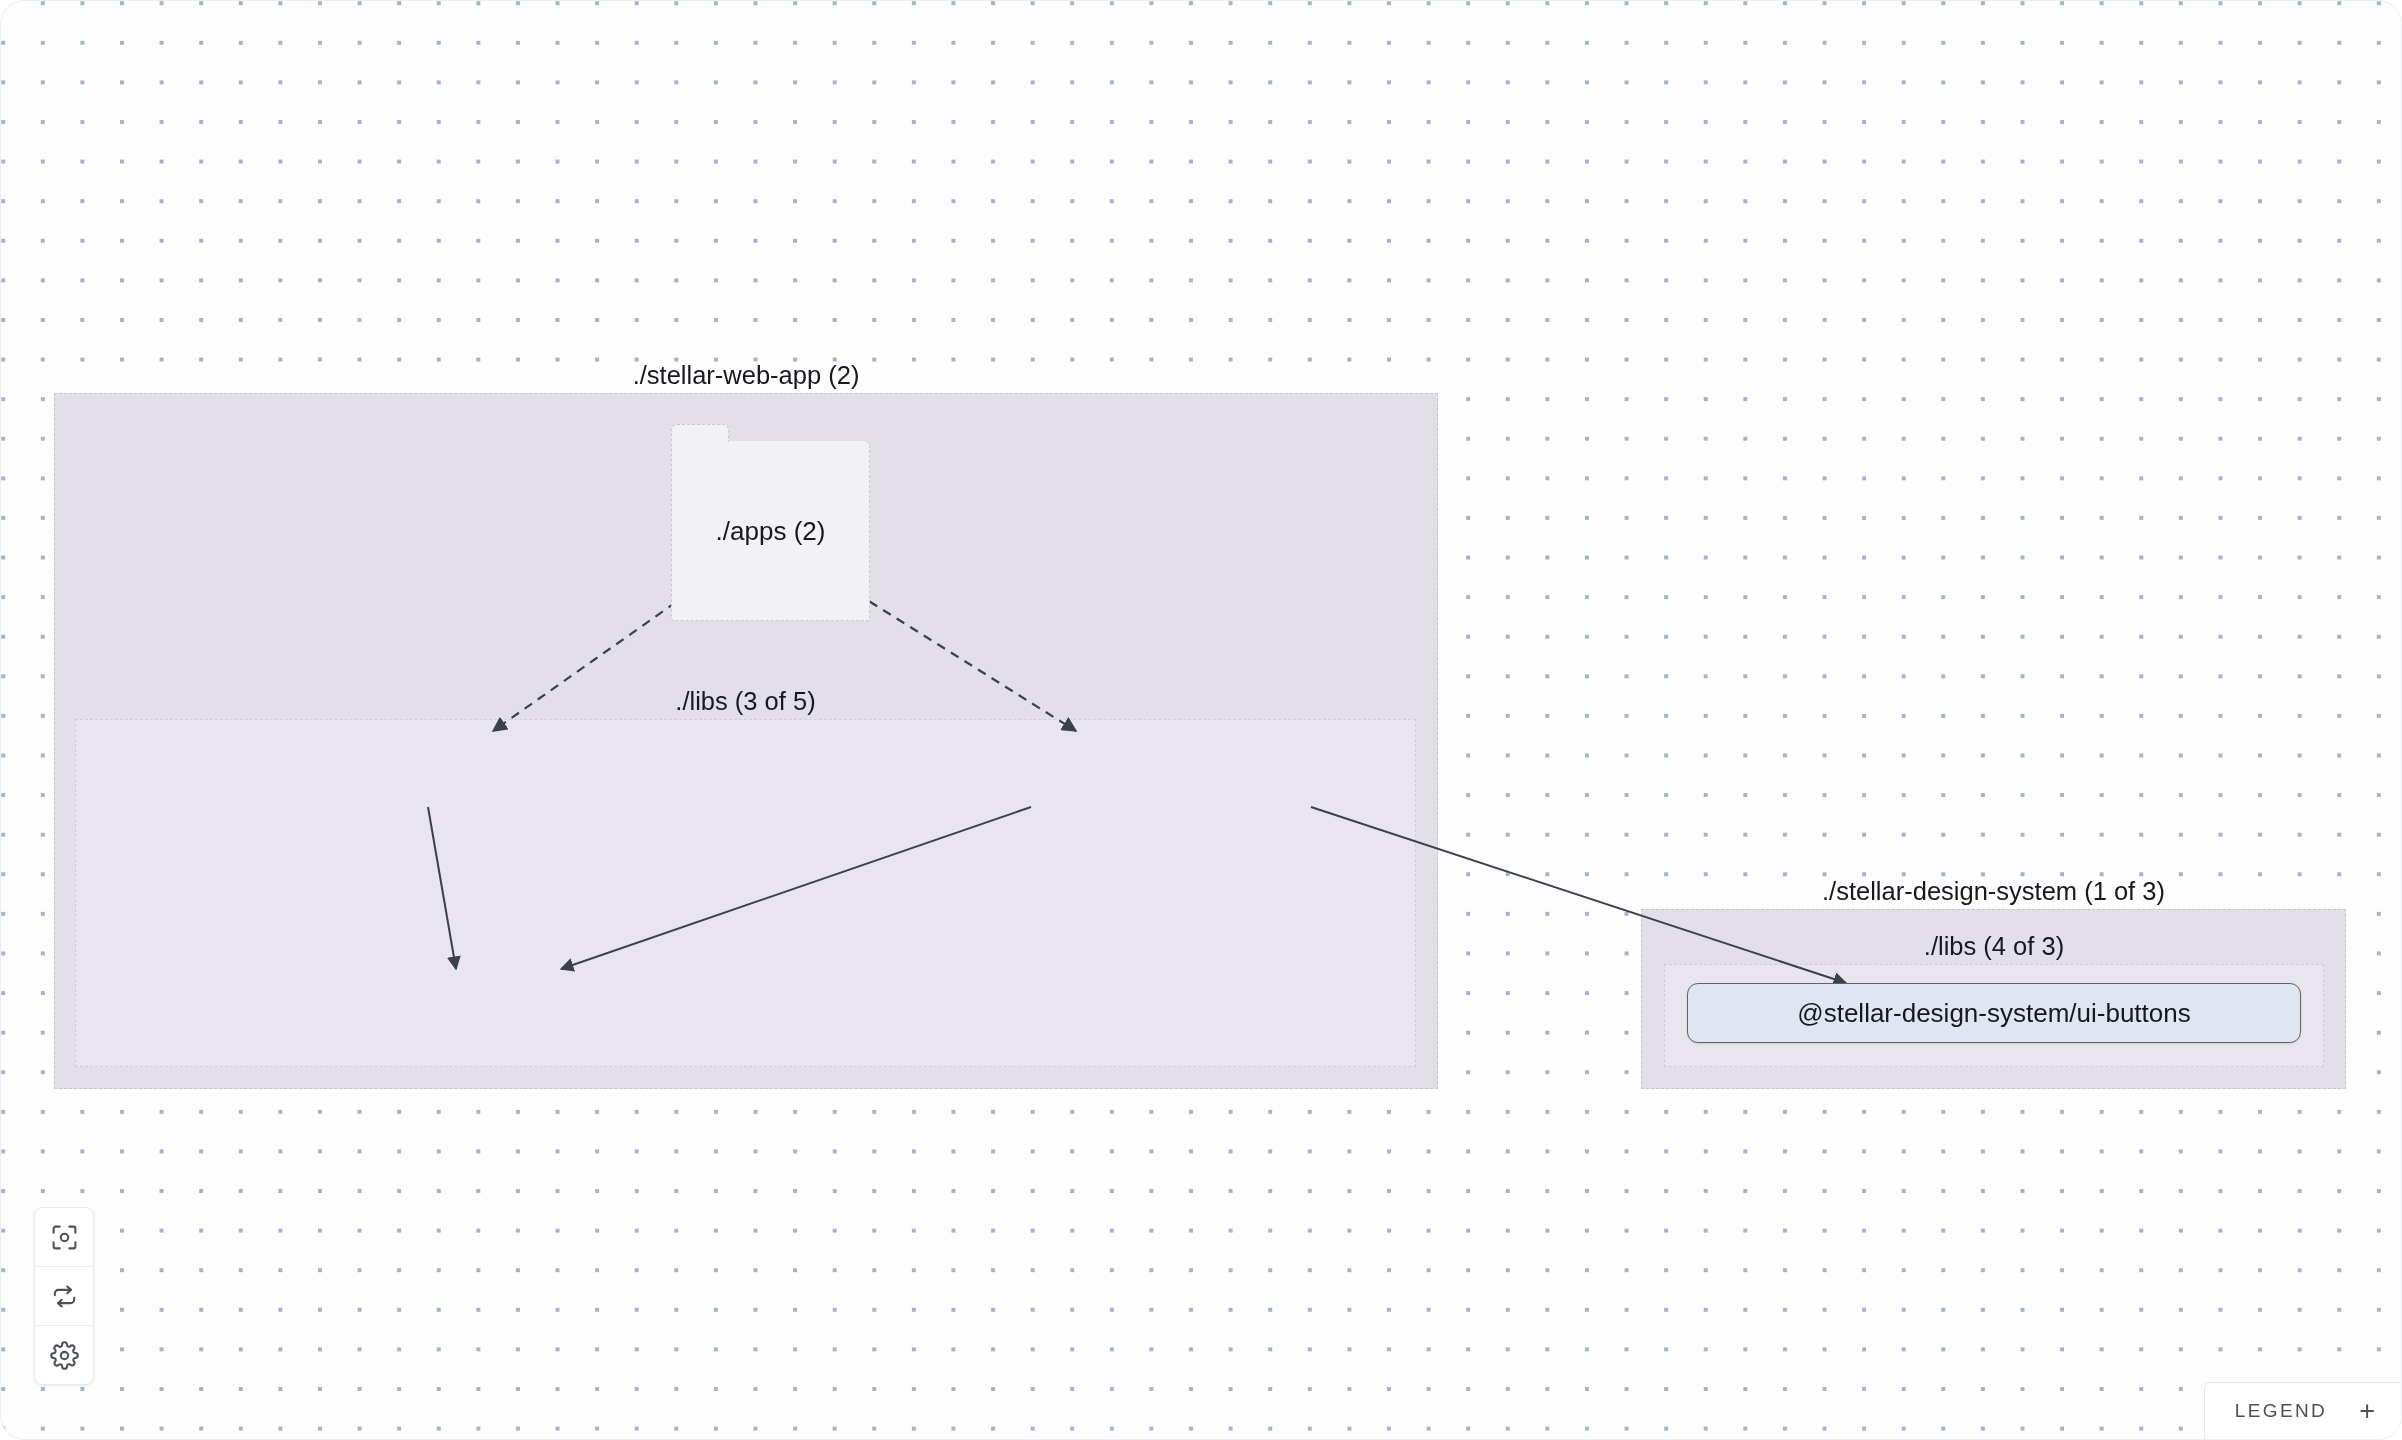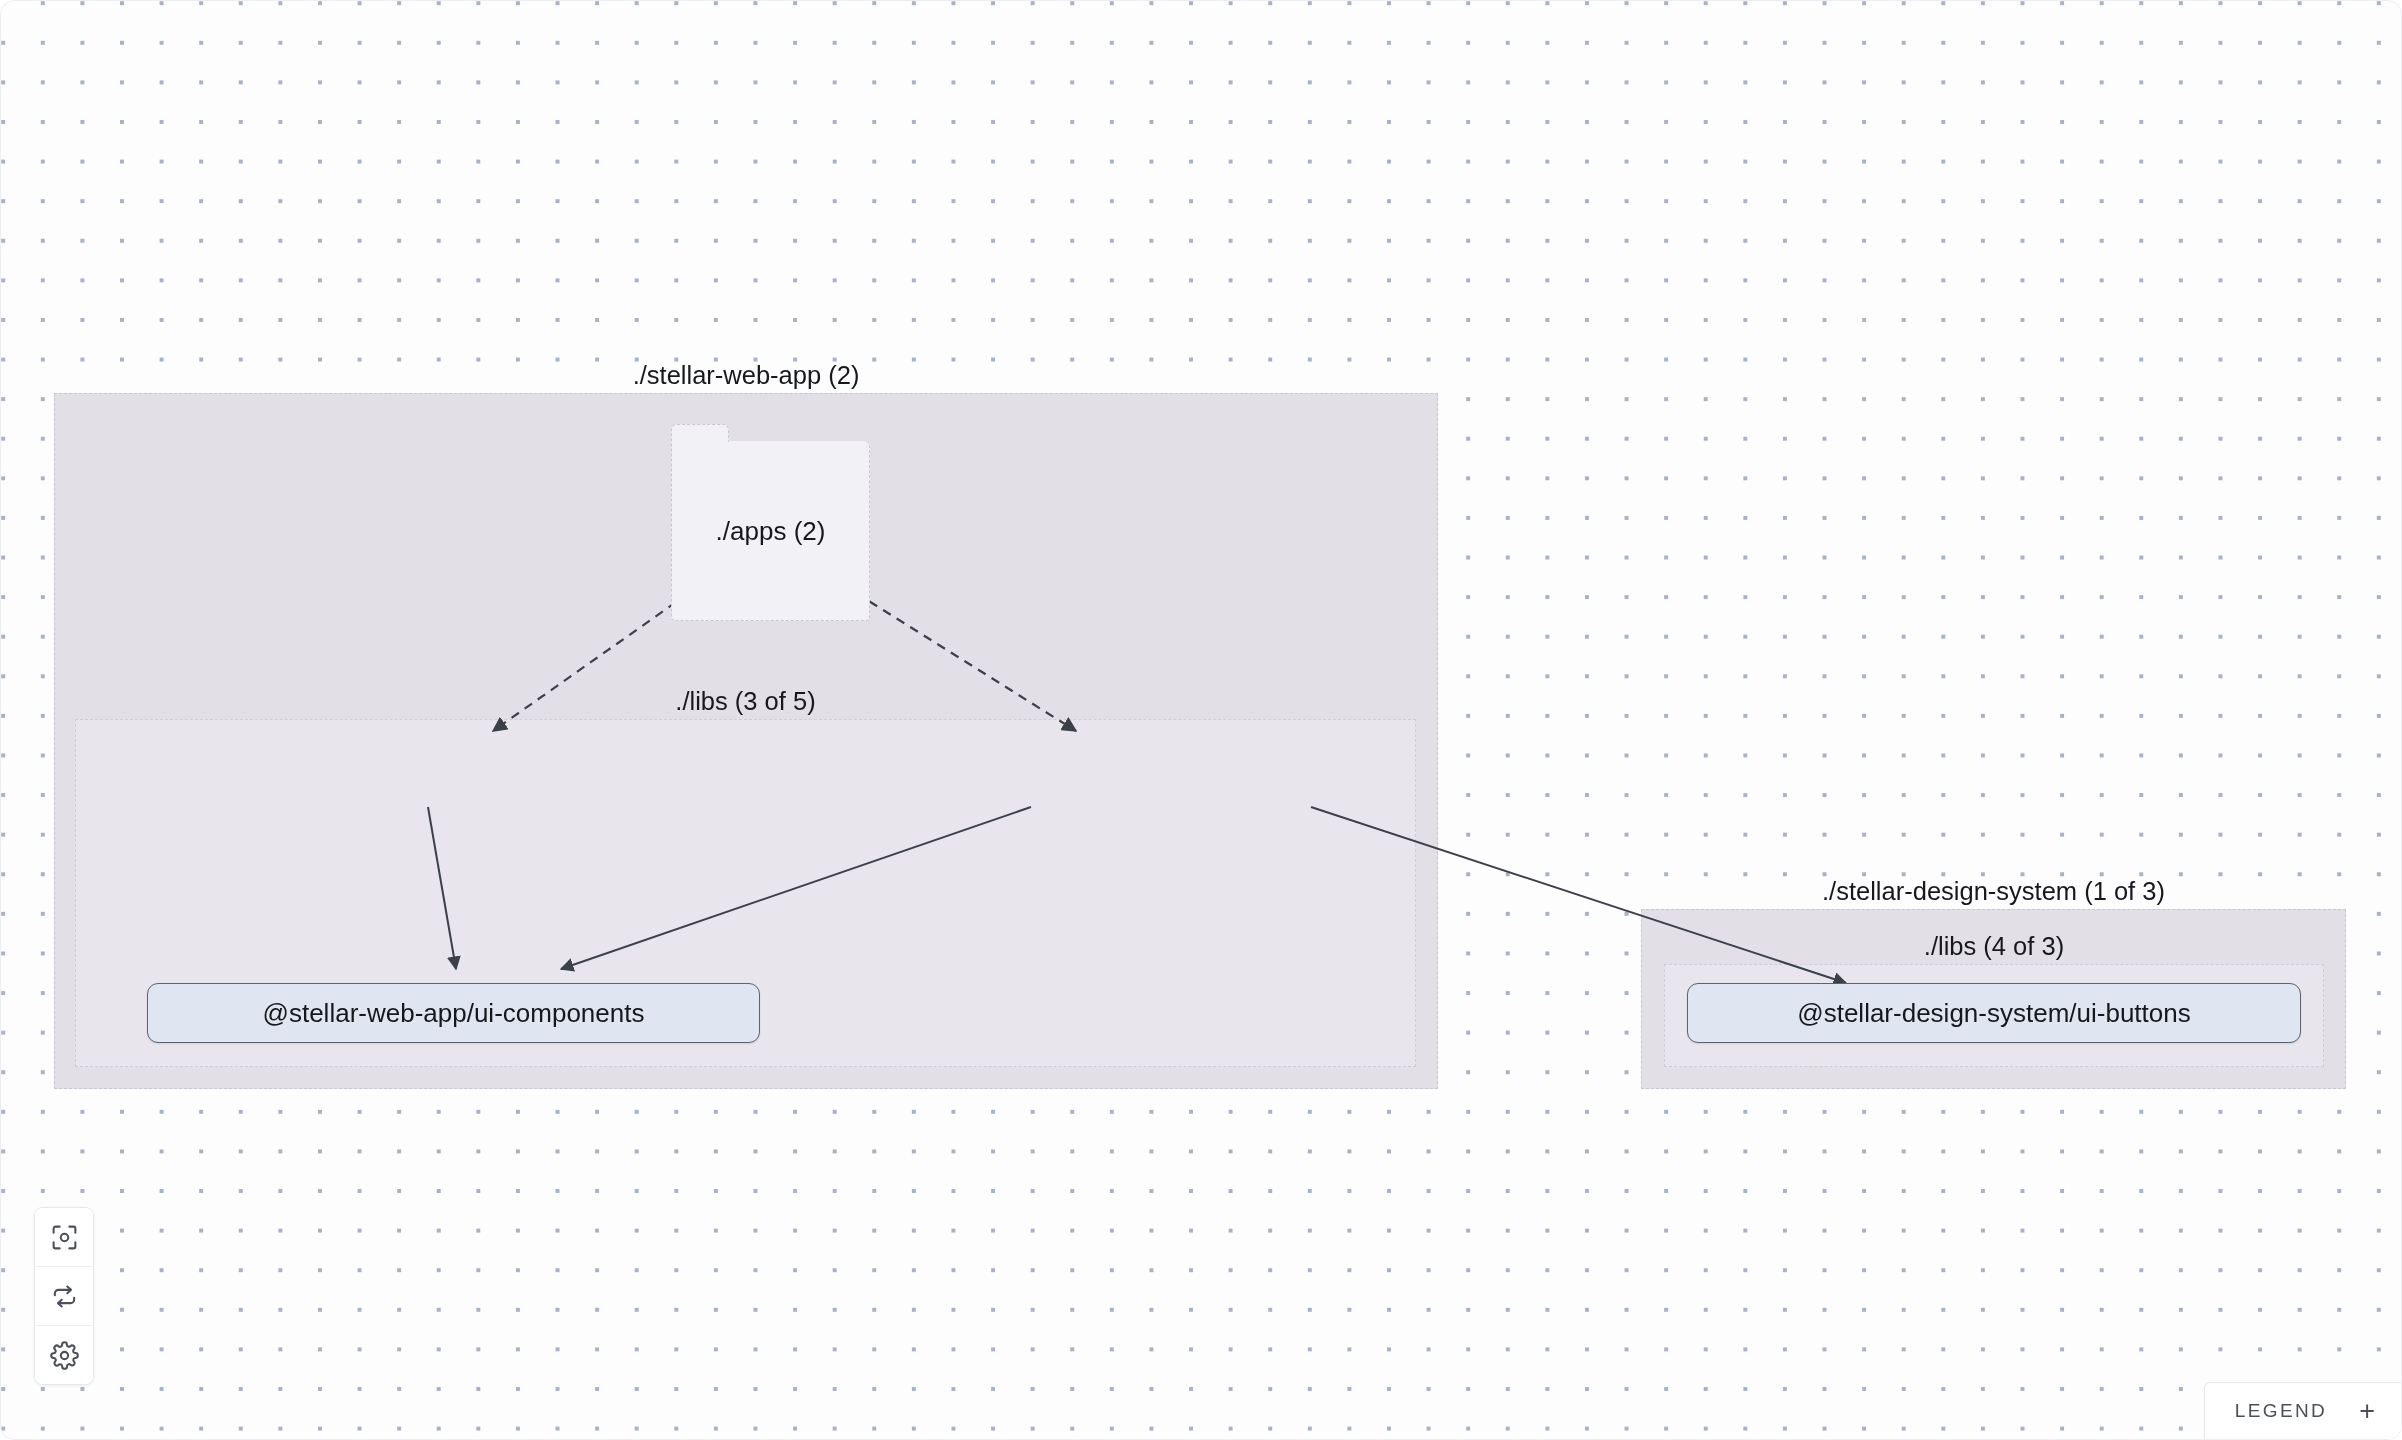--- a/index.html
+++ b/index.html
@@ -14,21 +14,21 @@
     overflow: hidden;
     font-family: "Liberation Sans", sans-serif;
   }
 
   #canvas {
     position: relative;
     width: 2402px;
     height: 1440px;
     box-sizing: border-box;
     border: 1px solid #eceef1;
-    border-radius: 14px;
+    border-radius: 24px;
     background-color: #fdfdfe;
     background-image: radial-gradient(#a7b2c4 2.1px, transparent 2.2px);
     background-size: 39.6px 39.6px;
     background-position: 22px 22px;
     overflow: hidden;
   }
 
   
   .group {
     position: absolute;
@@ -210,23 +210,20 @@
 
     <path d="M 1310 806 L 1845 982" fill="none" stroke="#3c4049" stroke-width="2" marker-end="url(#arrow)"></path>
   </svg>
 
   <div class="folder" id="fold-0" style="left: 670px; top: 440px; width: 199px; height: 180px; background: rgb(242, 241, 245); border-color: rgb(201, 198, 209);">
     <span class="folder-tab"></span>
     <span class="folder-top-fill"></span>
     <span class="folder-label">./apps (2)</span>
   </div>
 
-  <div class="node" id="node-2" style="left: 146px; top: 982px; width: 613px; height: 60px; background: rgb(224, 230, 241); border-color: rgb(91, 98, 112);">
-    <span class="node-label">@stellar-web-app/ui-components</span>
-  </div>
   <div class="node" id="node-3" style="left: 1686px; top: 982px; width: 614px; height: 60px; background: rgb(224, 230, 241); border-color: rgb(91, 98, 112);">
     <span class="node-label">@stellar-design-system/ui-buttons</span>
   </div>
 
   <div id="controls">
     <div class="ctrl-btn">
       <span>
         <svg width="29" height="29" viewBox="0 0 24 24" fill="none" stroke="#4a4f58" stroke-width="1.7" stroke-linecap="round" stroke-linejoin="round">
           <path d="M3 8 V4.5 A1.5 1.5 0 0 1 4.5 3 H8"></path>
           <path d="M16 3 H19.5 A1.5 1.5 0 0 1 21 4.5 V8"></path>

